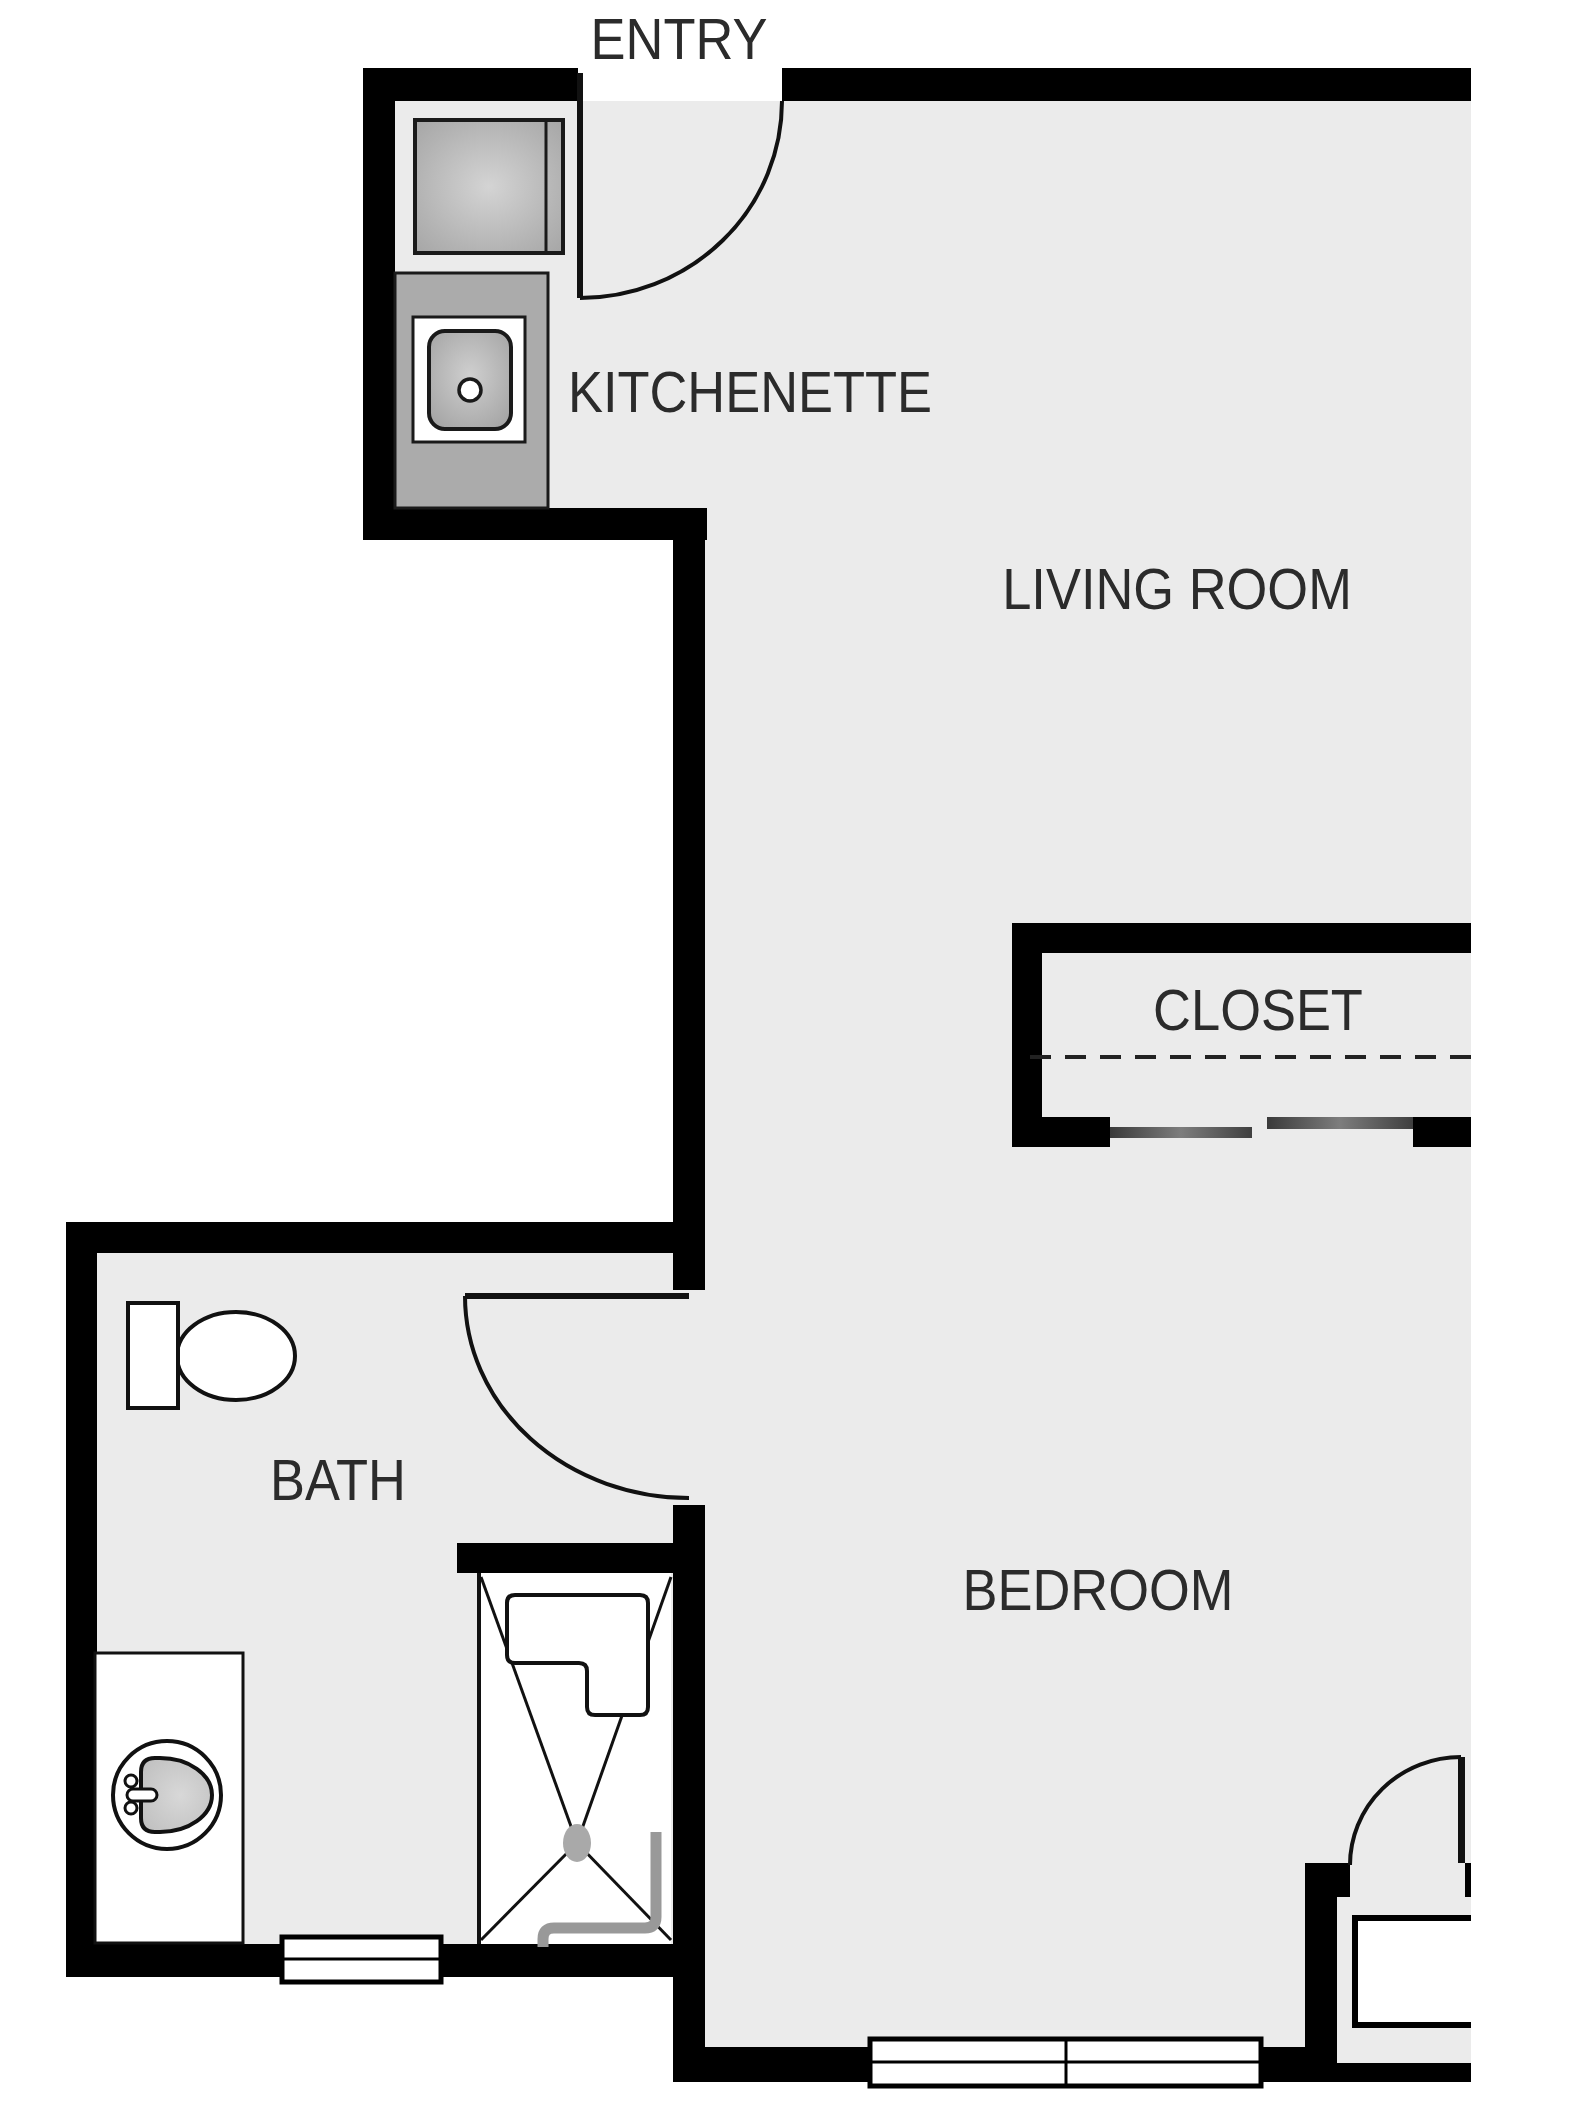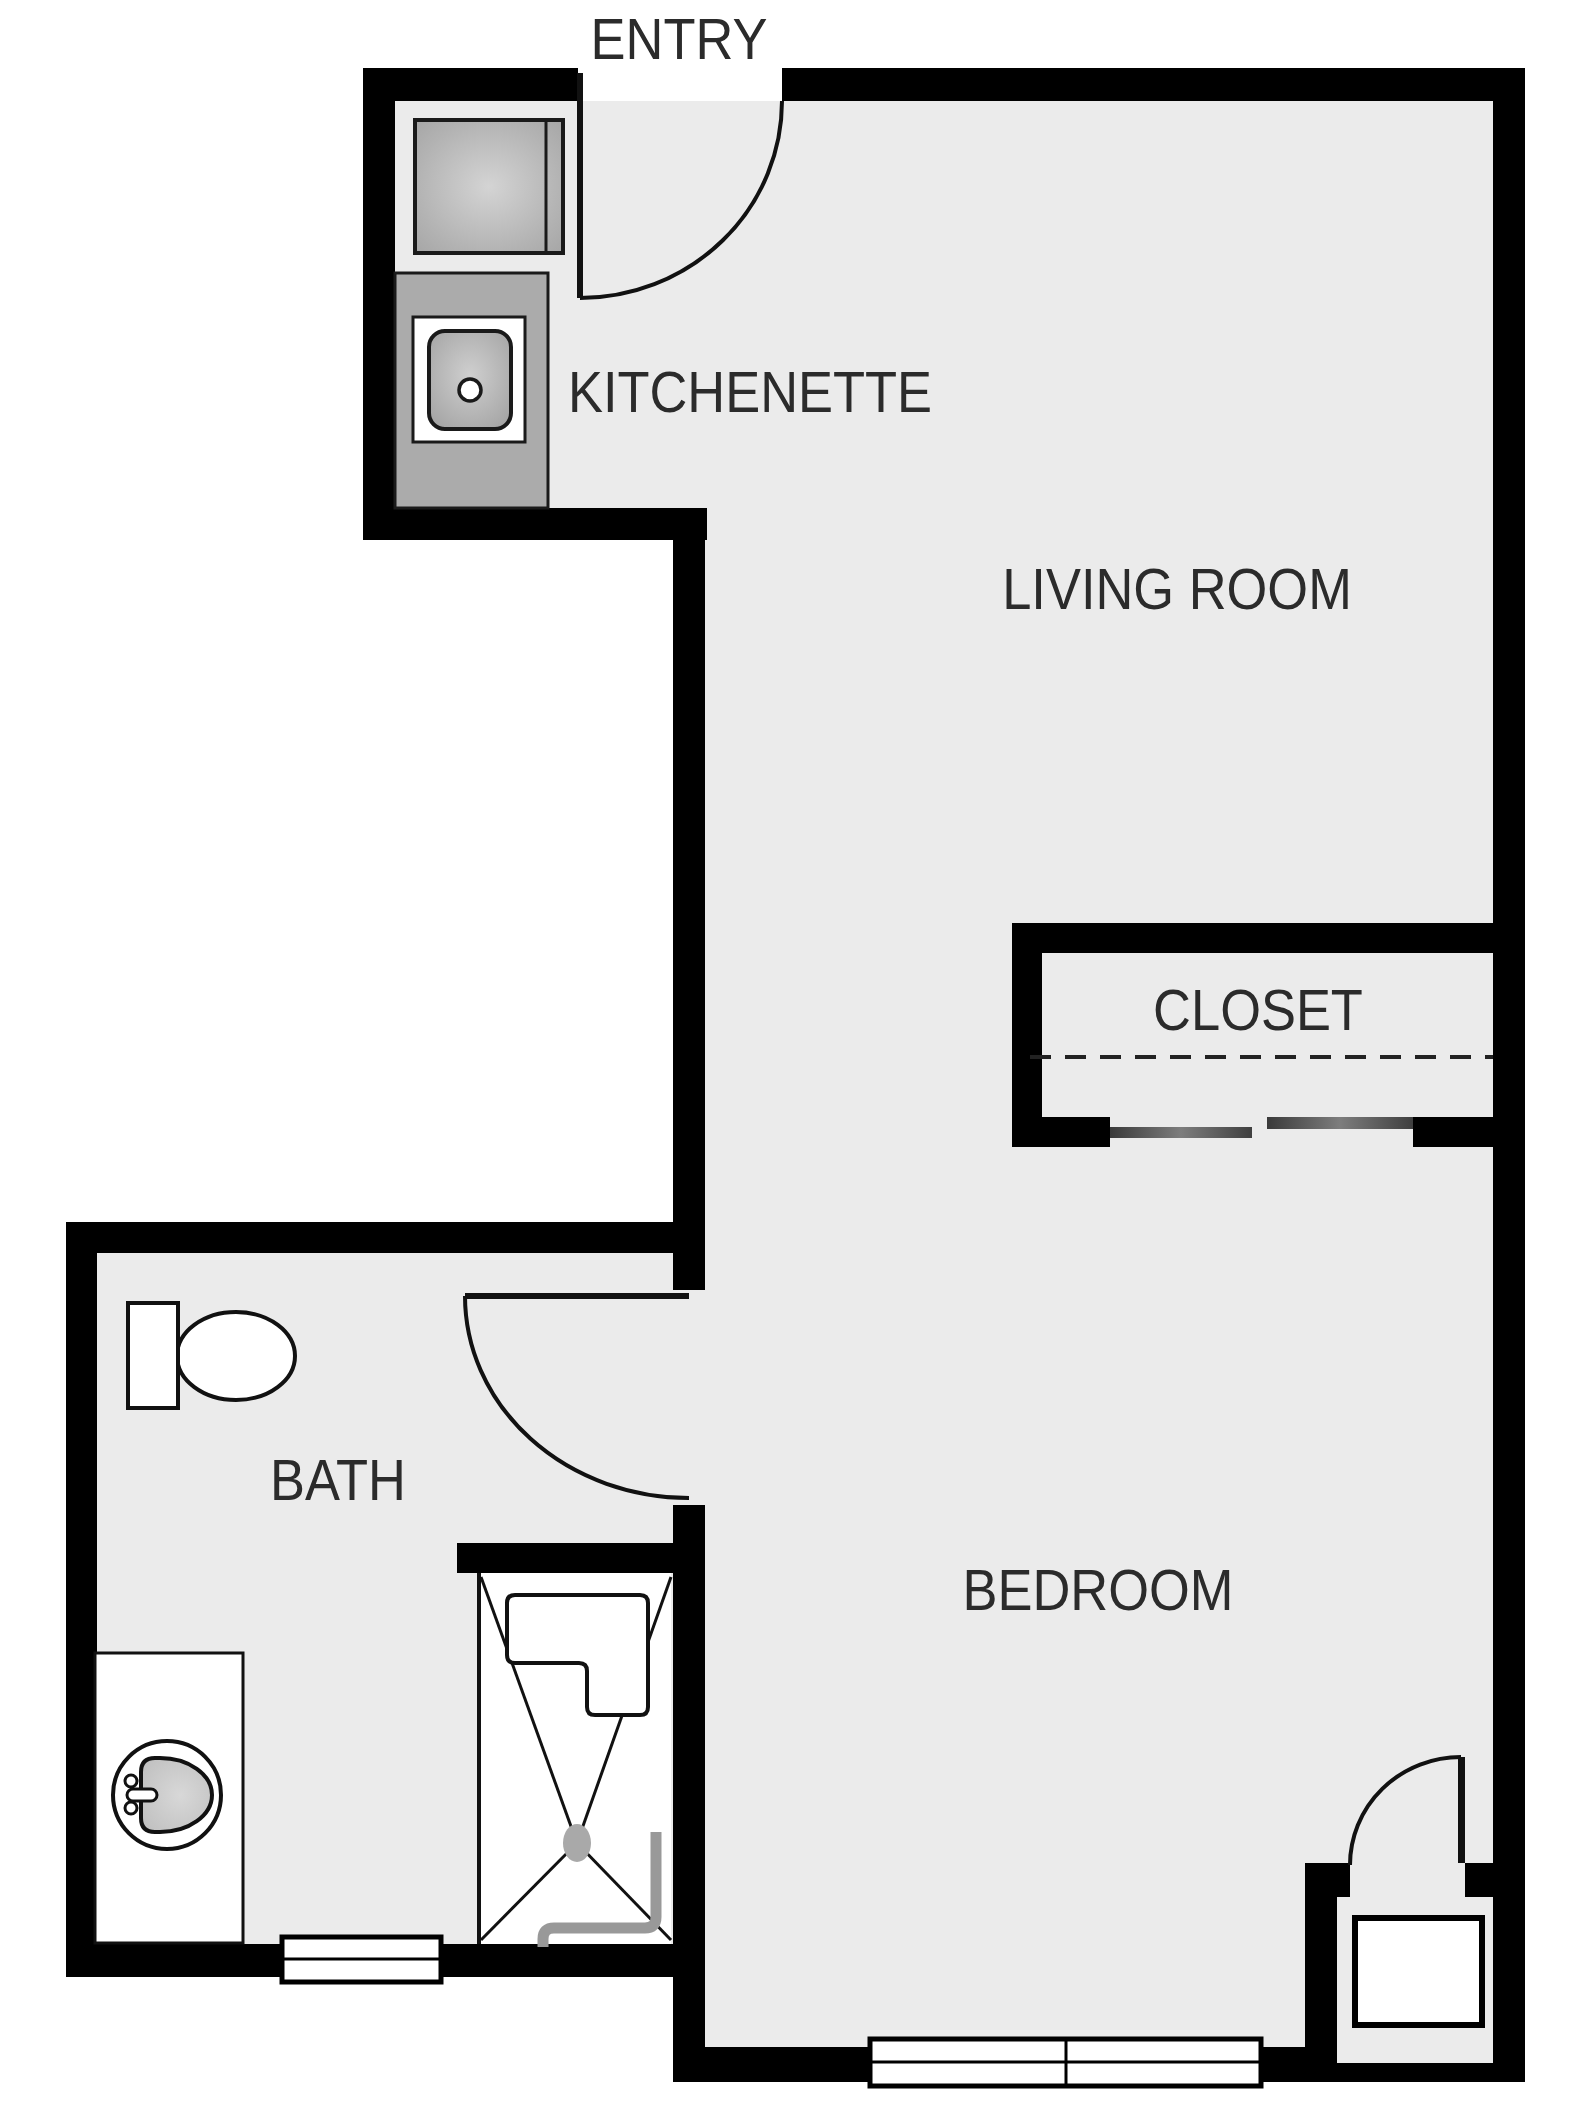--- a/index.html
+++ b/index.html
@@ -1,18 +1,18 @@
 <!DOCTYPE html>
 <html><head>
 <meta charset="utf-8">
 <style>
   html, body { margin: 0; padding: 0; background: #ffffff; }
   #plan {
     position: relative;
-    width: 1583px;
+    width: 1471px;
     height: 2116px;
     background: #ffffff;
     font-family: "Liberation Sans", sans-serif;
     overflow: hidden;
   }
   #plan svg { position: absolute; left: 0; top: 0; }
   .room-label {
     position: absolute;
     transform: translate(-50%, -50%) scaleX(0.92);
     font-size: 57px;

